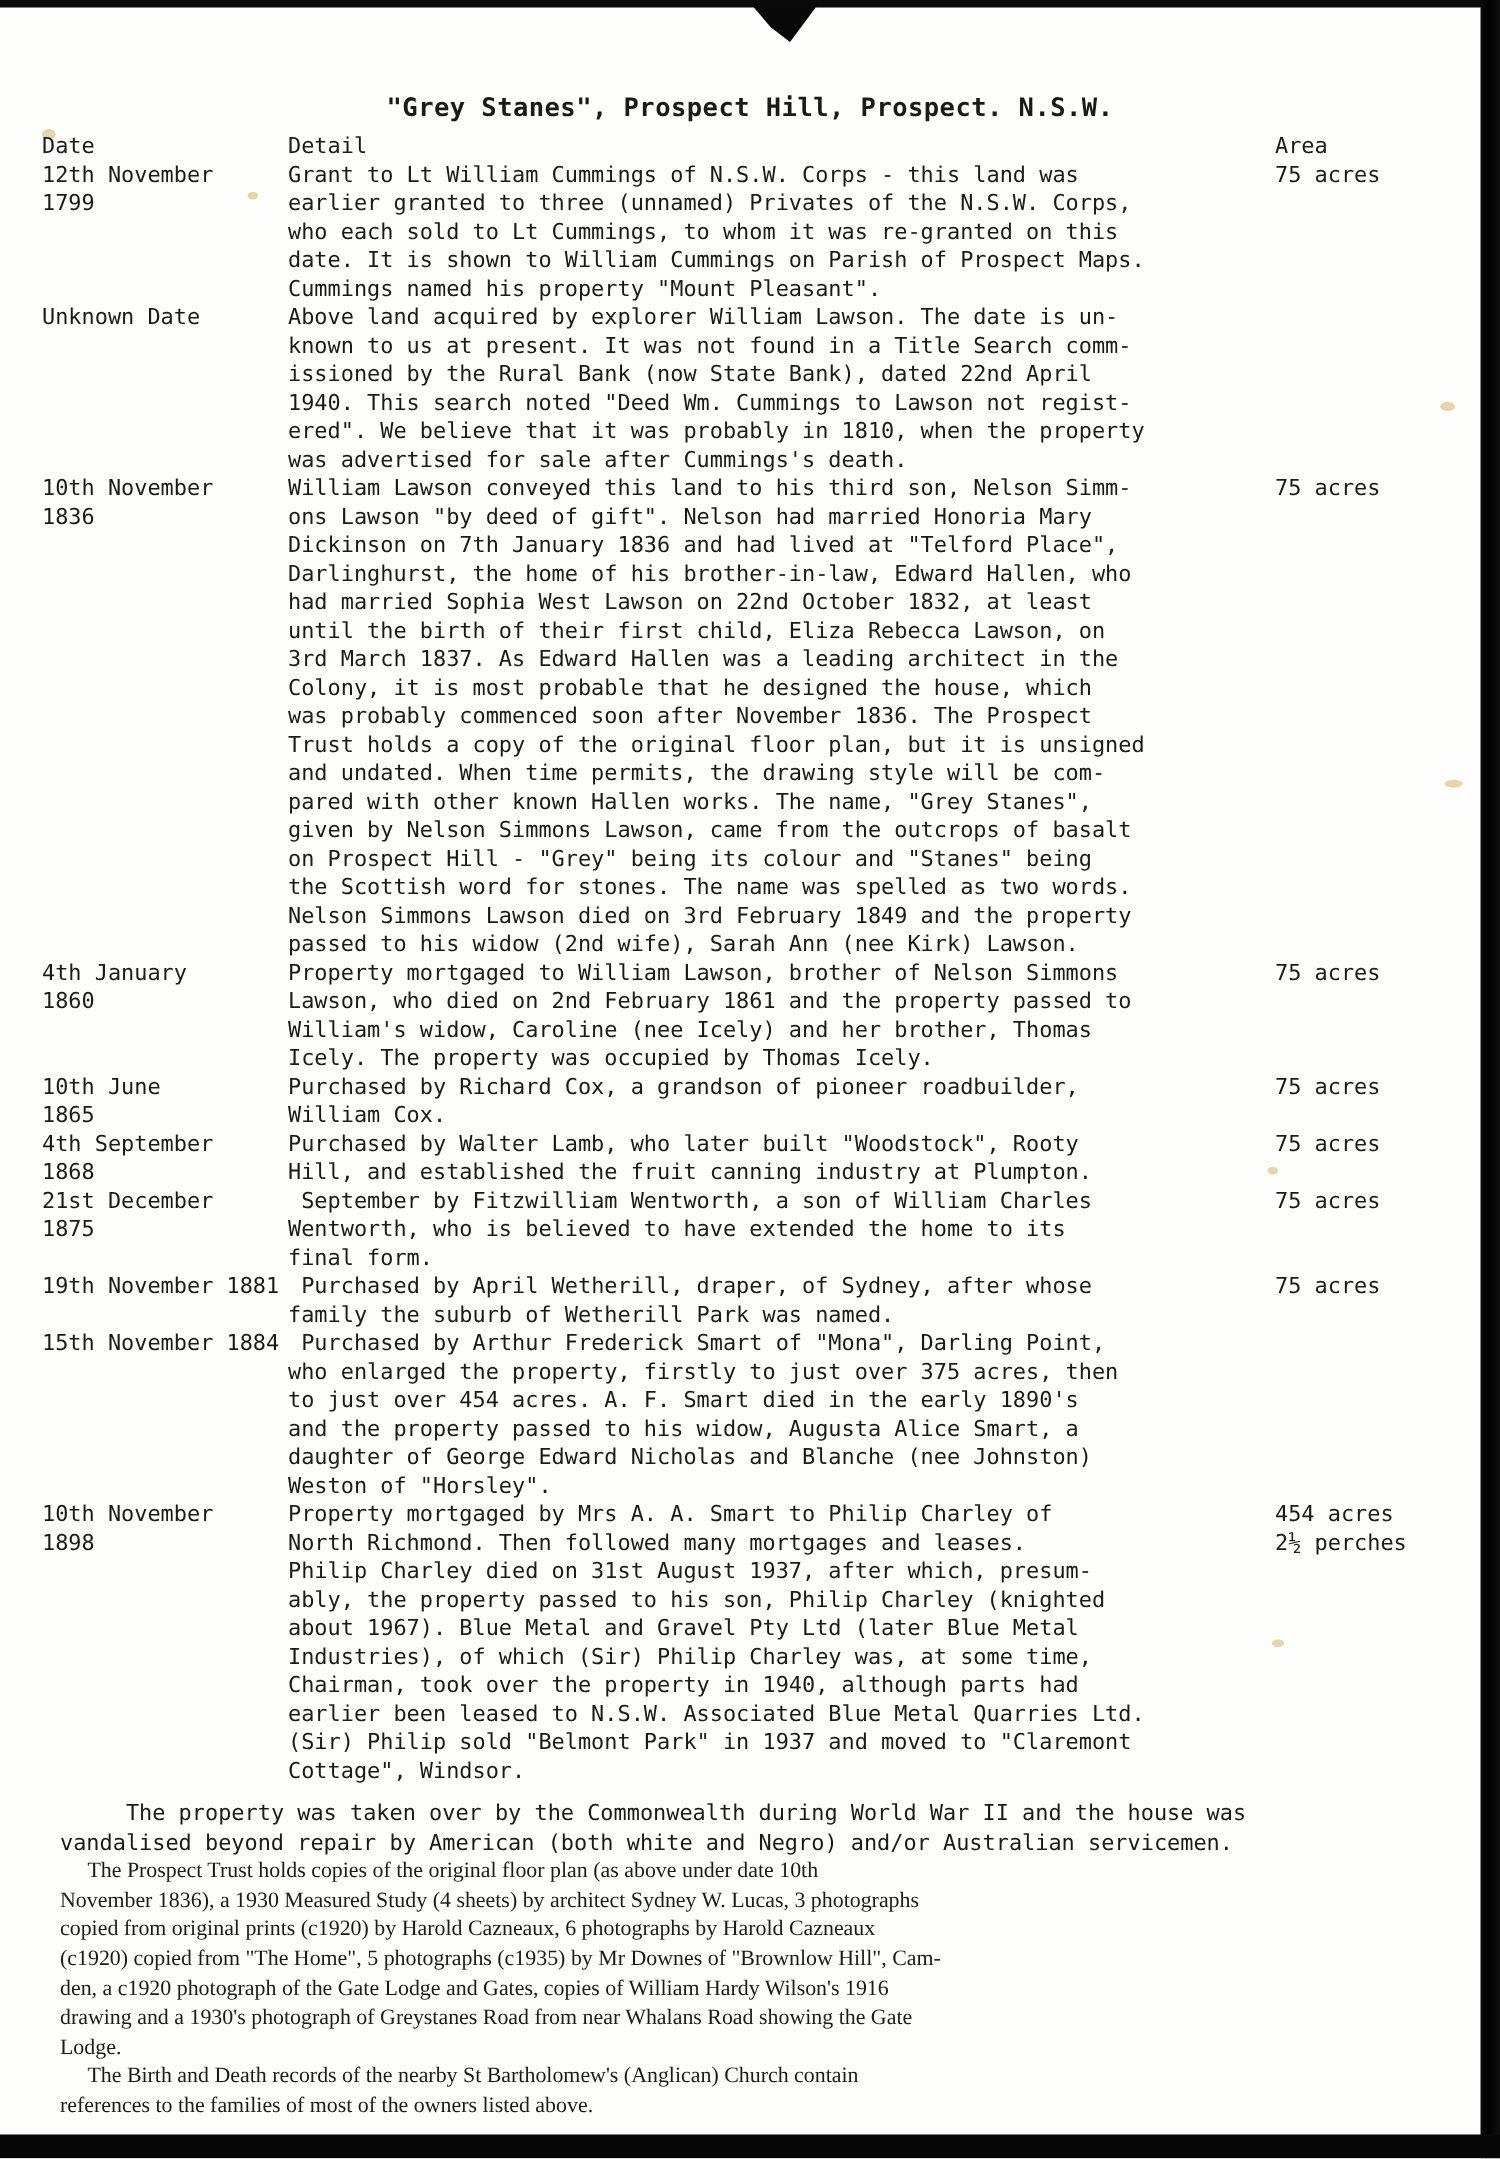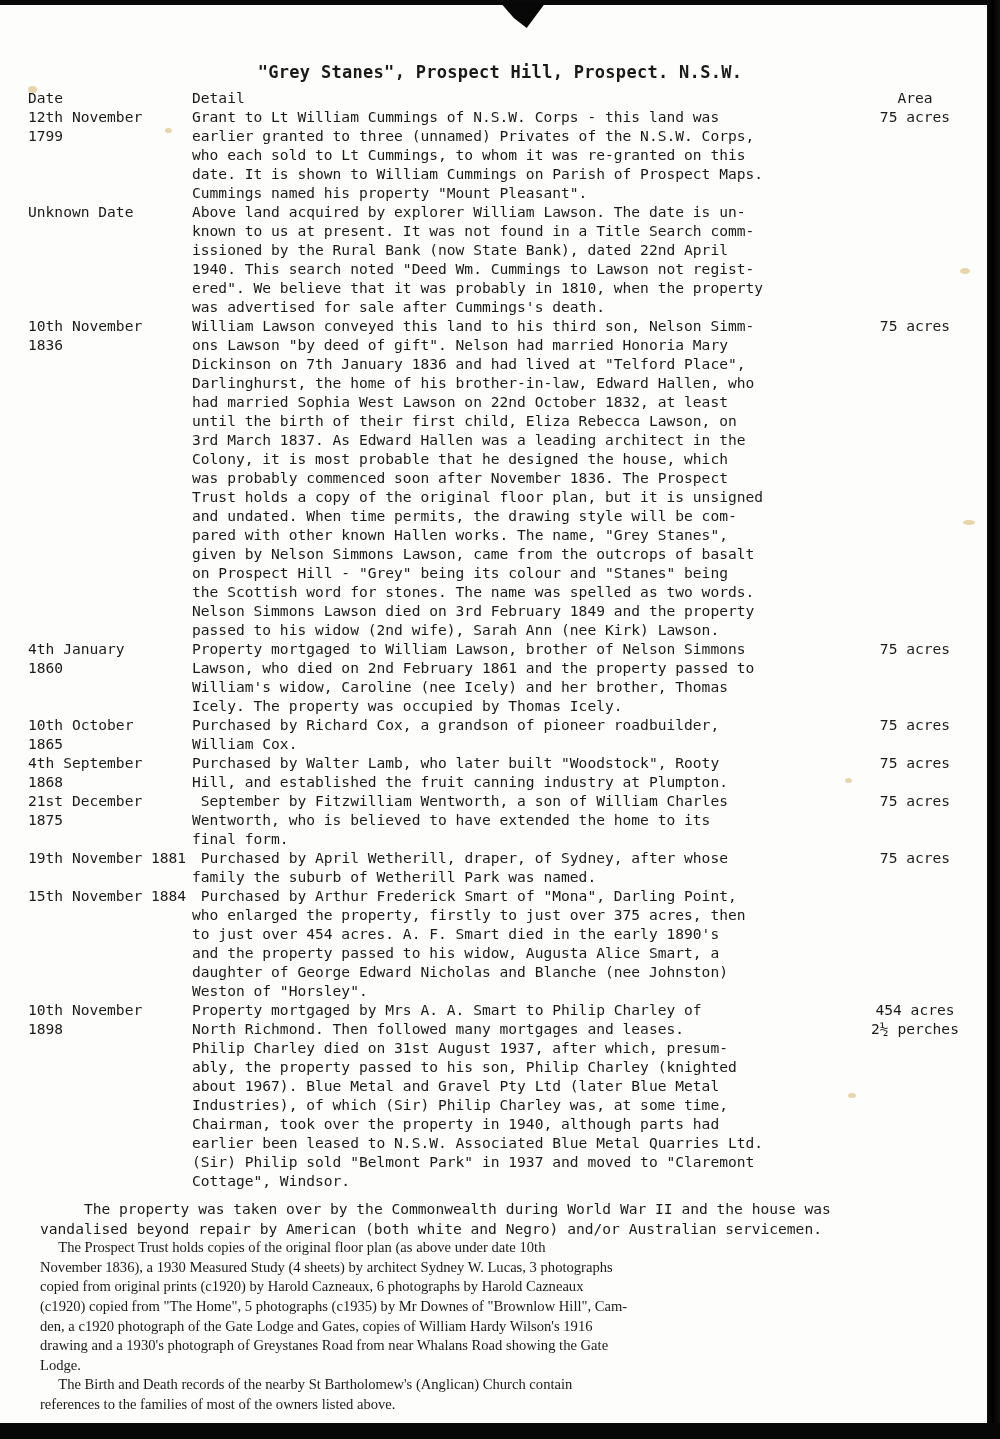--- a/index.html
+++ b/index.html
@@ -97,21 +97,20 @@
     white-space: pre-wrap;
   }
   .col-area {
     position: absolute;
     left: 850px;
     top: 0;
     width: 130px;
     font-size: 14.6px;
     line-height: 19px;
     white-space: pre;
-    text-align: center;
   }
   .head .col-date,
   .head .col-detail,
   .head .col-area { }
 
   .footer {
     position: absolute;
     left: 40px;
     top: 1199px;
     width: 900px;
@@ -200,21 +199,21 @@
       <div class="col-date">4th January
 1860</div>
       <div class="col-detail">Property mortgaged to William Lawson, brother of Nelson Simmons
 Lawson, who died on 2nd February 1861 and the property passed to
 William's widow, Caroline (nee Icely) and her brother, Thomas
 Icely. The property was occupied by Thomas Icely.</div>
       <div class="col-area">75 acres</div>
     </div>
 
     <div class="row">
-      <div class="col-date">10th October
+      <div class="col-date">10th June
 1865</div>
       <div class="col-detail">Purchased by Richard Cox, a grandson of pioneer roadbuilder,
 William Cox.</div>
       <div class="col-area">75 acres</div>
     </div>
 
     <div class="row">
       <div class="col-date">4th September
 1868</div>
       <div class="col-detail">Purchased by Walter Lamb, who later built "Woodstock", Rooty

